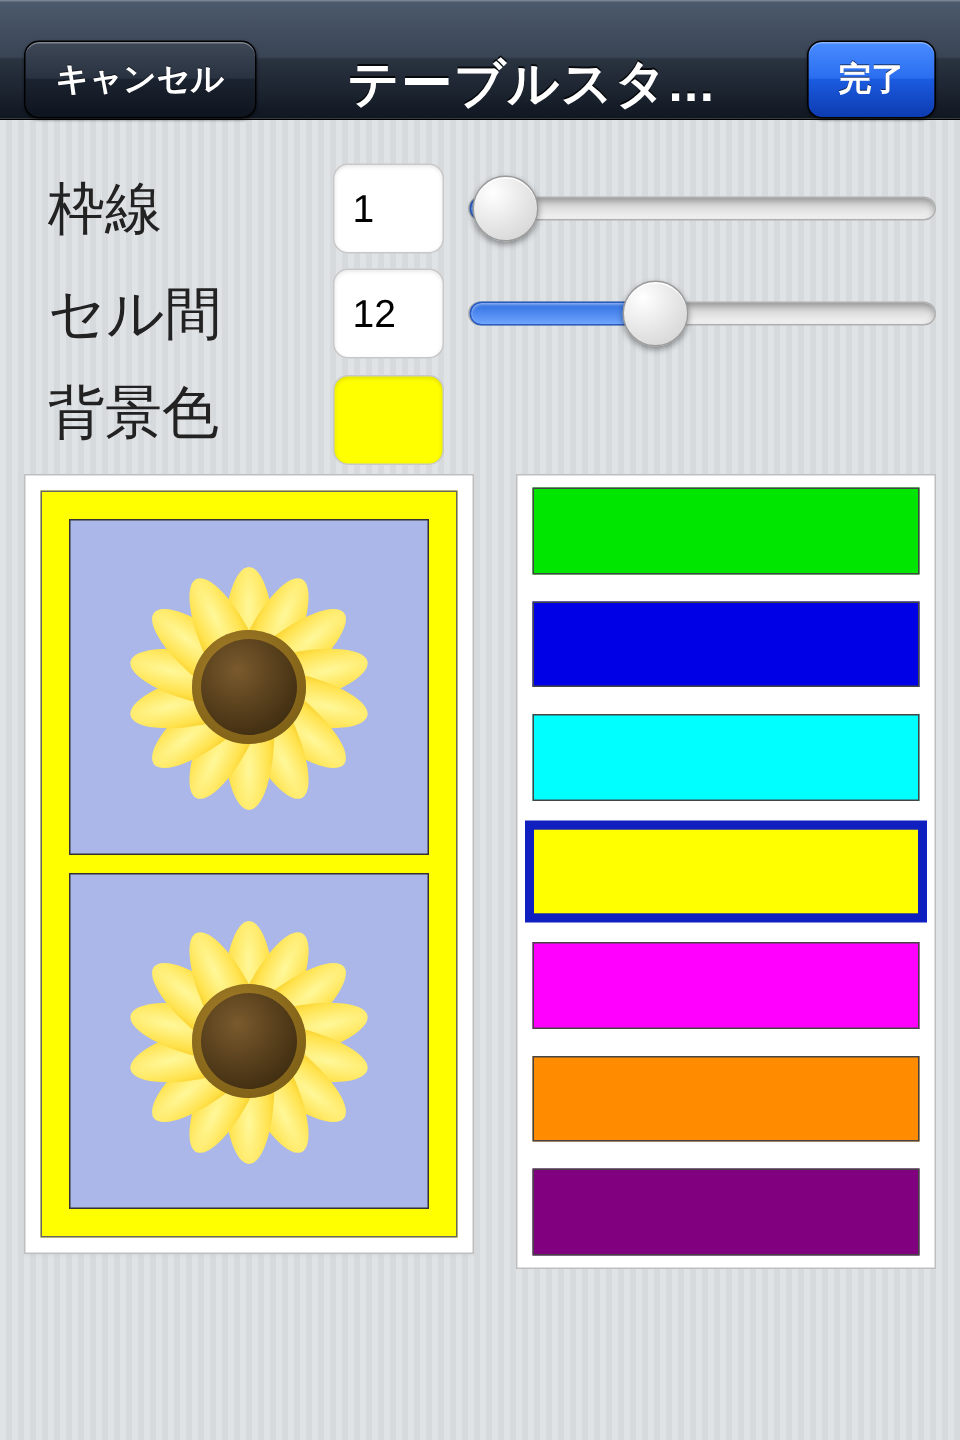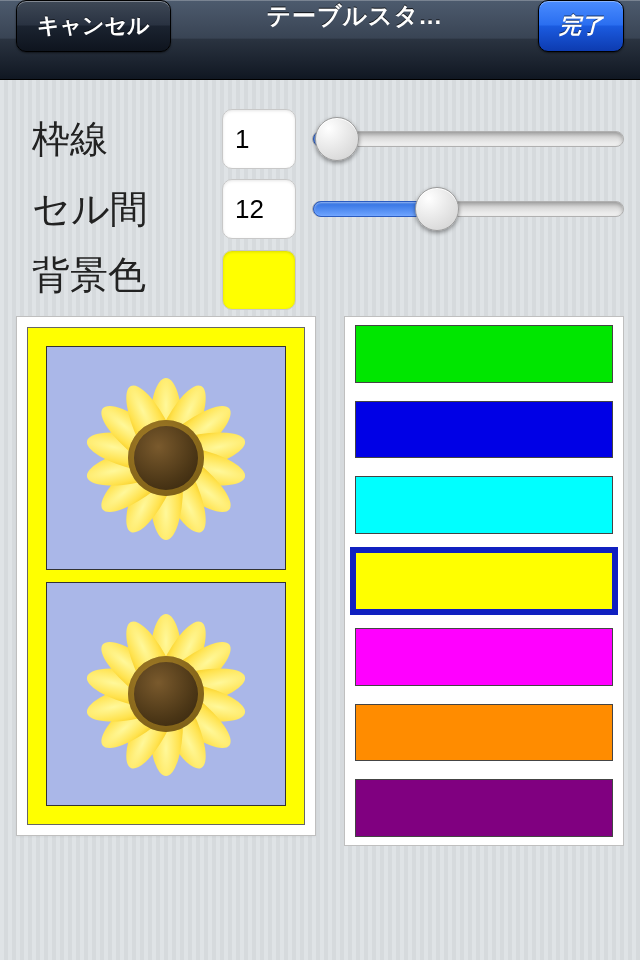--- a/index.html
+++ b/index.html
@@ -6,21 +6,21 @@
   html, body { width: 640px; height: 960px; overflow: hidden; font-family: "Hiragino Kaku Gothic ProN", "Helvetica Neue", Arial, sans-serif; }
   body {
     background: repeating-linear-gradient(90deg,#dfe3e6 0 4px,#d6dadd 4px 8px);
   }
 
   
   .navbar {
     height: 80px;
     width: 100%;
     display: flex;
-    align-items: flex-start;
+    align-items: flex-end;
     justify-content: space-between;
     padding: 0 16px;
     background: linear-gradient(#4d5b6e 0%, #394454 48%, #2a3340 50%, #101722 100%);
     border-bottom: 1px solid #000;
     box-shadow: inset 0 1px 0 rgba(255,255,255,.25);
   }
   .nav-btn {
     height: 52px;
     padding: 0 20px;
     border-radius: 10px;
@@ -31,26 +31,25 @@
     text-shadow: 0 -1px 0 rgba(0,0,0,.6);
     box-shadow: inset 0 1px 0 rgba(255,255,255,.35), 0 1px 2px rgba(0,0,0,.5);
     display:flex; align-items:center; justify-content:center;
     cursor:pointer;
   }
   .nav-btn.cancel {
     background: linear-gradient(#3e4856 0%, #293241 48%, #1b2330 50%, #0e141e 100%);
   }
   .nav-btn.done {
     background: linear-gradient(#4a8cff 0%, #2a6ef0 48%, #1b5be0 50%, #0d3bb0 100%);
-    font-style: italic;
   }
   .nav-title {
     flex: 1;
     text-align: center;
-    font-size: 24px;
+    font-size: 34px;
     font-weight: 700;
     color: #fff;
     text-shadow: 0 -1px 0 rgba(0,0,0,.8);
     letter-spacing: 1px;
     overflow:hidden; white-space:nowrap;
   }
 
   
   .settings { padding: 24px 16px 0 16px; }
   .row { display:flex; align-items:center; height:70px; gap:16px; }

